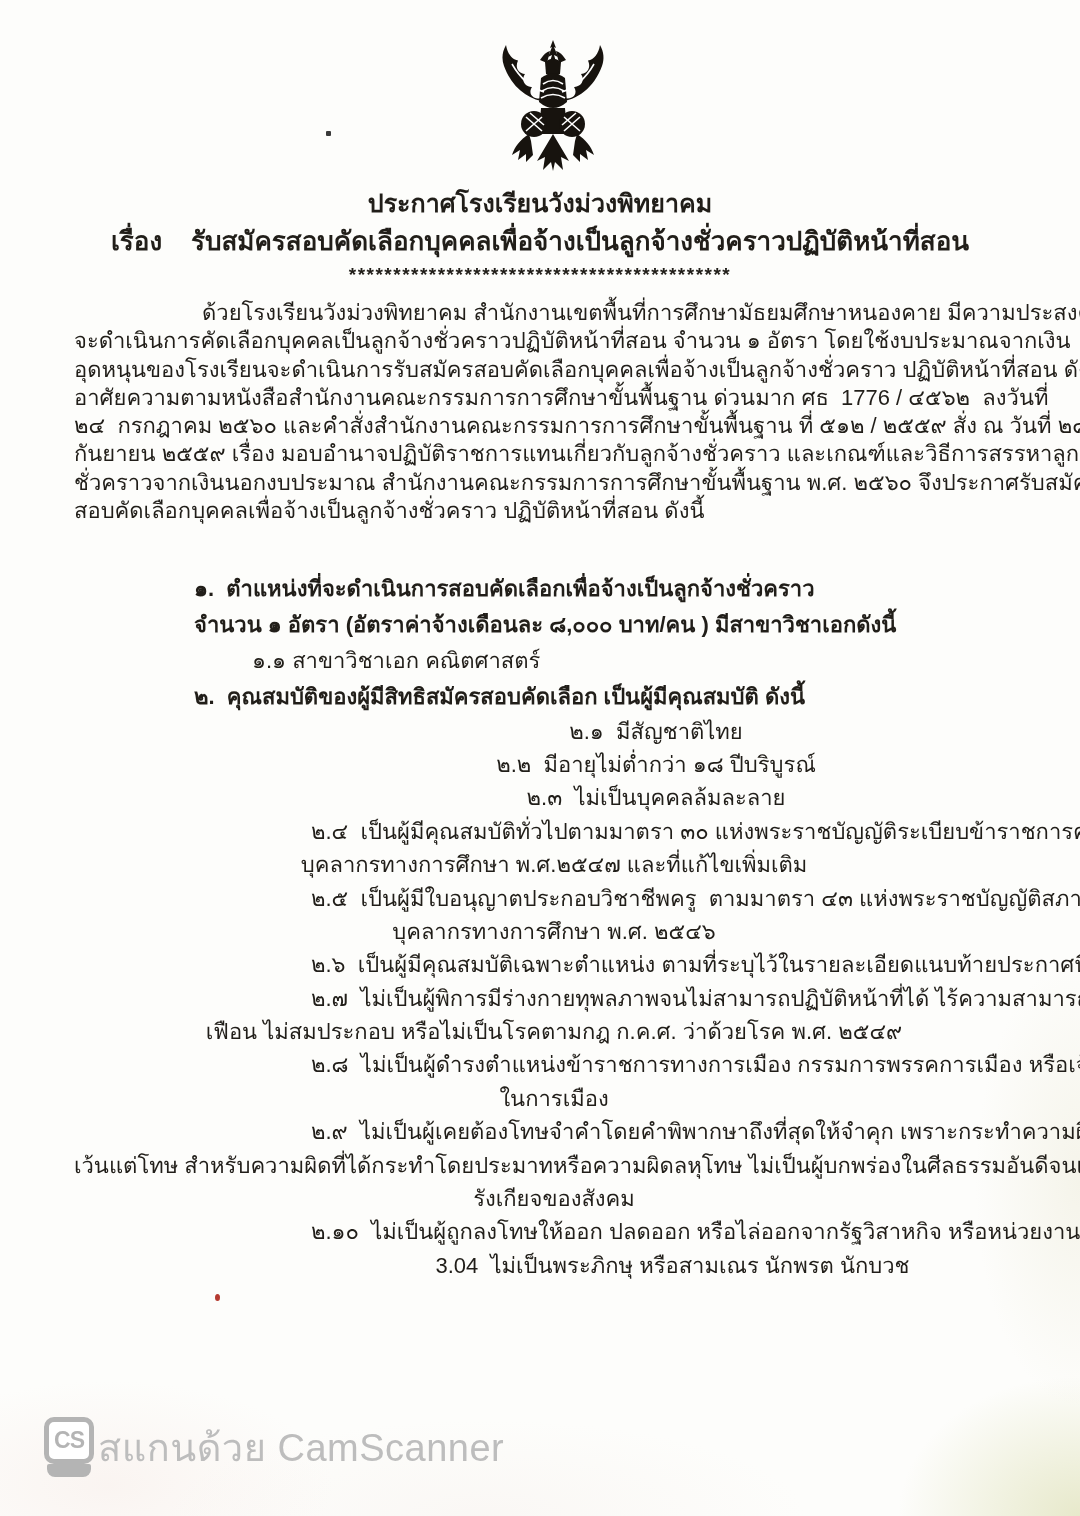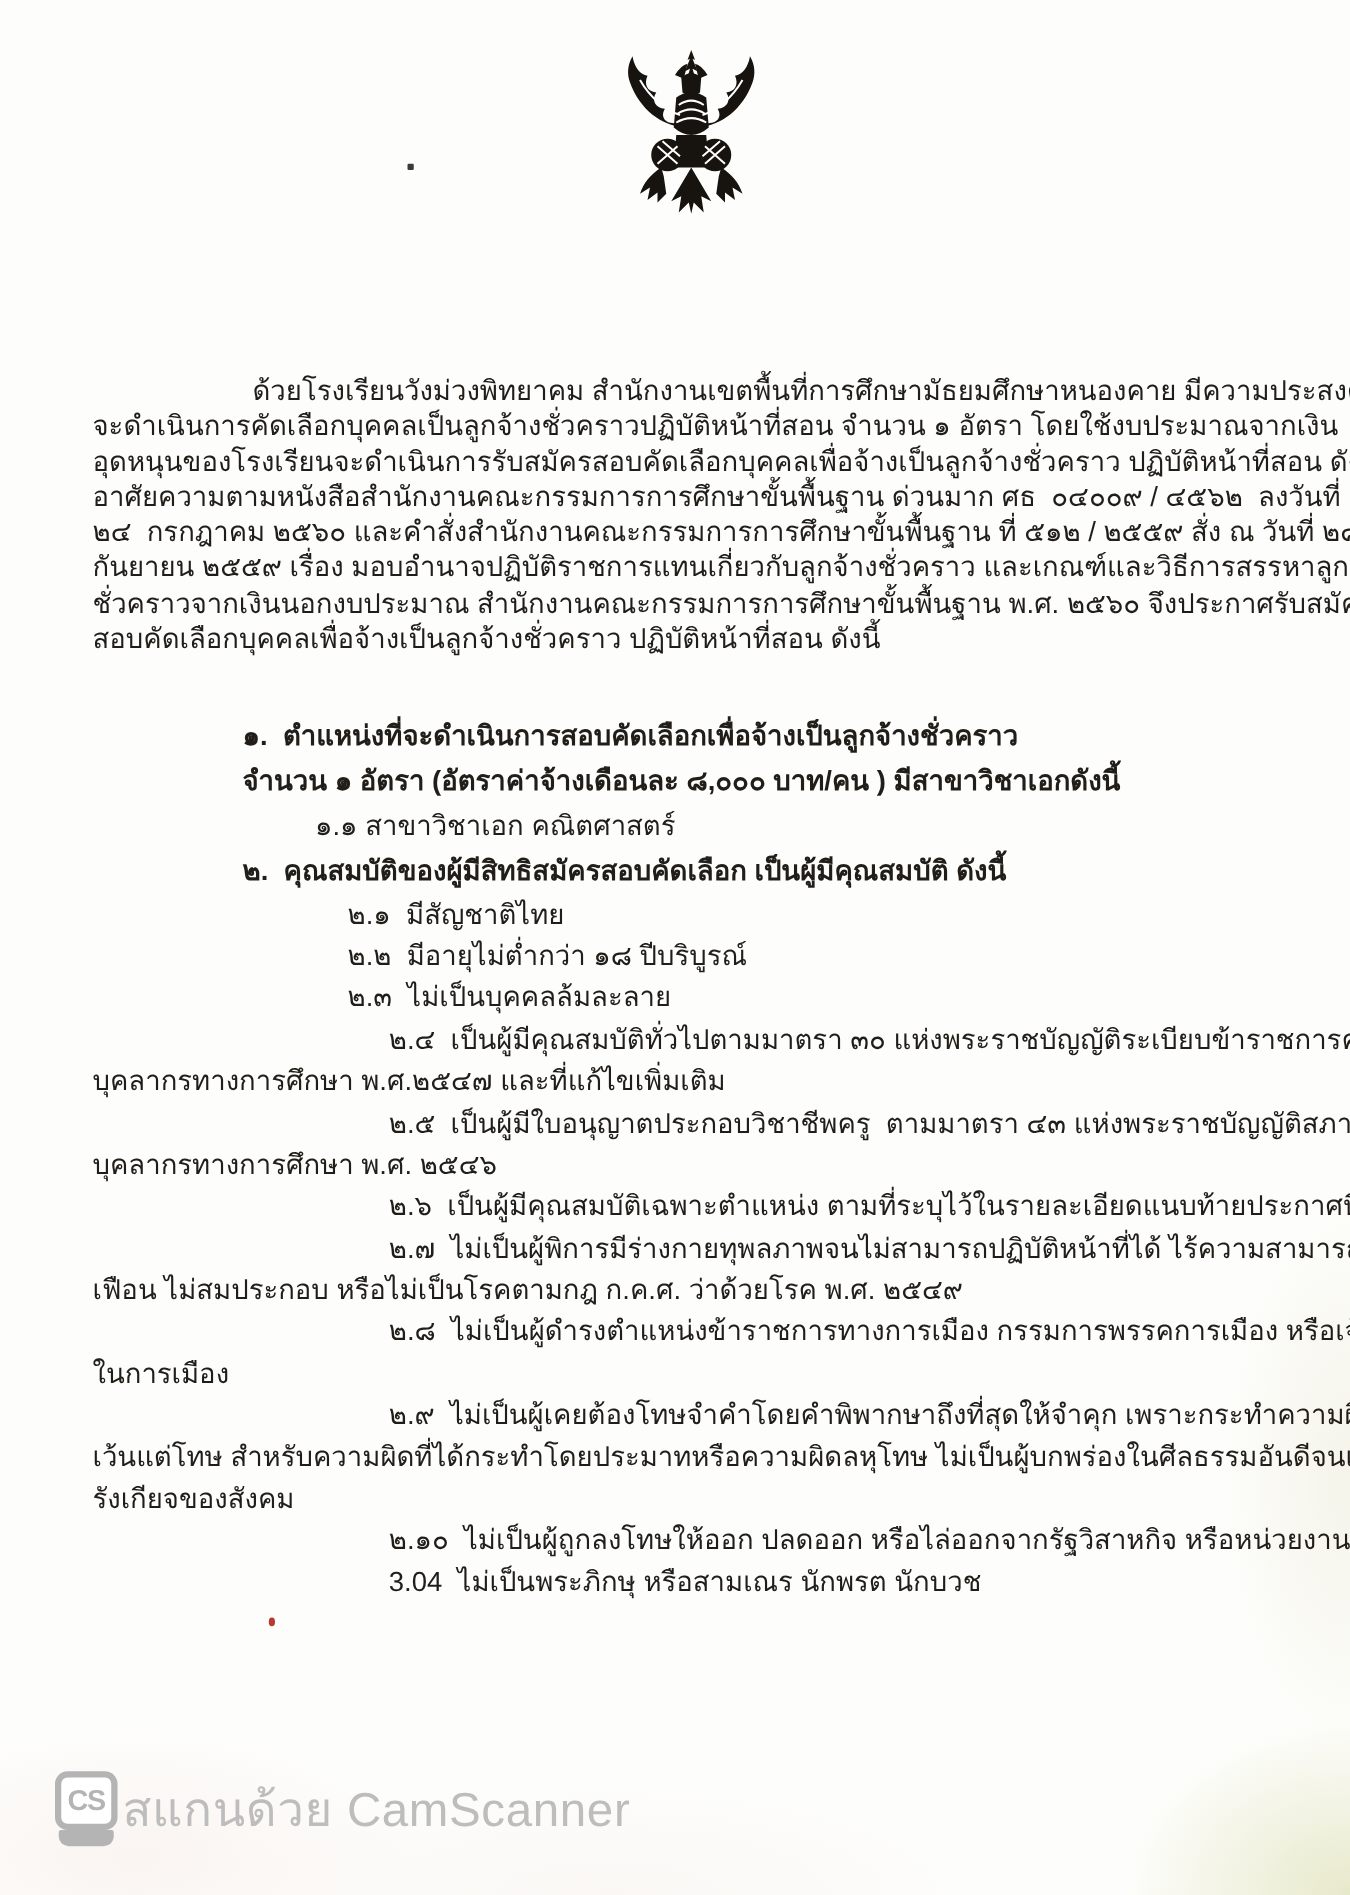--- a/index.html
+++ b/index.html
@@ -25,21 +25,21 @@
   
   .hdr{position:absolute;left:0;top:184px;width:1080px;text-align:center;}
   .hdr .t1{font-size:25px;font-weight:700;line-height:38px;white-space:pre;}
   .hdr .t2{font-size:26px;font-weight:700;line-height:38px;white-space:pre;}
   .hdr .stars{font-size:19px;font-weight:700;letter-spacing:1.5px;line-height:26px;margin-top:2px;}
   
   .text-col{position:absolute;left:74px;top:299px;width:960px;font-size:22px;}
   .ln{white-space:pre;}
   .h28{height:28.3px;line-height:28.3px;}
   .h36{height:35.8px;line-height:35.8px;}
-  .h33{height:33.4px;line-height:33.4px;}
+  .h33{height:33.4px;line-height:33.4px;text-align:center;}
   .gap{margin-top:46px;}
   .b{font-weight:700;}
   .ind-p{padding-left:128px;}   
   .ind-h{padding-left:120px;}   
   .ind-a{padding-left:178px;}   
   .ind-b{padding-left:204px;}   
   .ind-c{padding-left:237px;}   
   
   .speck{position:absolute;left:326px;top:131px;width:5px;height:5px;background:#3a3a3a;border-radius:1px;}
   .reddot{position:absolute;left:215px;top:1294px;width:5px;height:7px;background:#b53a30;border-radius:50%;}
@@ -96,26 +96,31 @@
         <path d="M34 77 L50 91 M38 73 L52 85 M50 77 L34 91"></path>
         <path d="M88 77 L72 91 M84 73 L70 85 M72 77 L88 91"></path>
 
         <path d="M20 24 C28 38 40 48 52 52"></path>
         <path d="M102 24 C94 38 82 48 70 52"></path>
       </g>
     </svg>
   </div>
   <div class="speck"></div>
 
+  <div class="hdr">
+    <div class="t1">ประกาศโรงเรียนวังม่วงพิทยาคม</div>
+    <div class="t2">เรื่อง    รับสมัครสอบคัดเลือกบุคคลเพื่อจ้างเป็นลูกจ้างชั่วคราวปฏิบัติหน้าที่สอน</div>
+    <div class="stars">*******************************************</div>
+  </div>
 
   <div class="text-col">
     <div class="ln h28 ind-p">ด้วยโรงเรียนวังม่วงพิทยาคม สำนักงานเขตพื้นที่การศึกษามัธยมศึกษาหนองคาย มีความประสงค์</div>
     <div class="ln h28">จะดำเนินการคัดเลือกบุคคลเป็นลูกจ้างชั่วคราวปฏิบัติหน้าที่สอน จำนวน ๑ อัตรา โดยใช้งบประมาณจากเงิน</div>
     <div class="ln h28">อุดหนุนของโรงเรียนจะดำเนินการรับสมัครสอบคัดเลือกบุคคลเพื่อจ้างเป็นลูกจ้างชั่วคราว ปฏิบัติหน้าที่สอน ดังนั้น</div>
-    <div class="ln h28">อาศัยความตามหนังสือสำนักงานคณะกรรมการการศึกษาขั้นพื้นฐาน ด่วนมาก ศธ  ๐๔๐๐๙ / ๔๕๖๒  ลงวันที่</div>
+    <div class="ln h28">อาศัยความตามหนังสือสำนักงานคณะกรรมการการศึกษาขั้นพื้นฐาน ด่วนมาก ศธ  1776 / ๔๕๖๒  ลงวันที่</div>
     <div class="ln h28">๒๔  กรกฎาคม ๒๕๖๐ และคำสั่งสำนักงานคณะกรรมการการศึกษาขั้นพื้นฐาน ที่ ๕๑๒ / ๒๕๕๙ สั่ง ณ วันที่ ๒๘</div>
     <div class="ln h28">กันยายน ๒๕๕๙ เรื่อง มอบอำนาจปฏิบัติราชการแทนเกี่ยวกับลูกจ้างชั่วคราว และเกณฑ์และวิธีการสรรหาลูกจ้าง</div>
     <div class="ln h28">ชั่วคราวจากเงินนอกงบประมาณ สำนักงานคณะกรรมการการศึกษาขั้นพื้นฐาน พ.ศ. ๒๕๖๐ จึงประกาศรับสมัคร</div>
     <div class="ln h28">สอบคัดเลือกบุคคลเพื่อจ้างเป็นลูกจ้างชั่วคราว ปฏิบัติหน้าที่สอน ดังนี้</div>
 
     <div class="ln h36 b ind-h gap">๑.  ตำแหน่งที่จะดำเนินการสอบคัดเลือกเพื่อจ้างเป็นลูกจ้างชั่วคราว</div>
     <div class="ln h36 b ind-h">จำนวน ๑ อัตรา (อัตราค่าจ้างเดือนละ ๘,๐๐๐ บาท/คน ) มีสาขาวิชาเอกดังนี้</div>
     <div class="ln h36 ind-a">๑.๑ สาขาวิชาเอก คณิตศาสตร์</div>
     <div class="ln h36 b ind-h">๒.  คุณสมบัติของผู้มีสิทธิสมัครสอบคัดเลือก เป็นผู้มีคุณสมบัติ ดังนี้</div>
 

